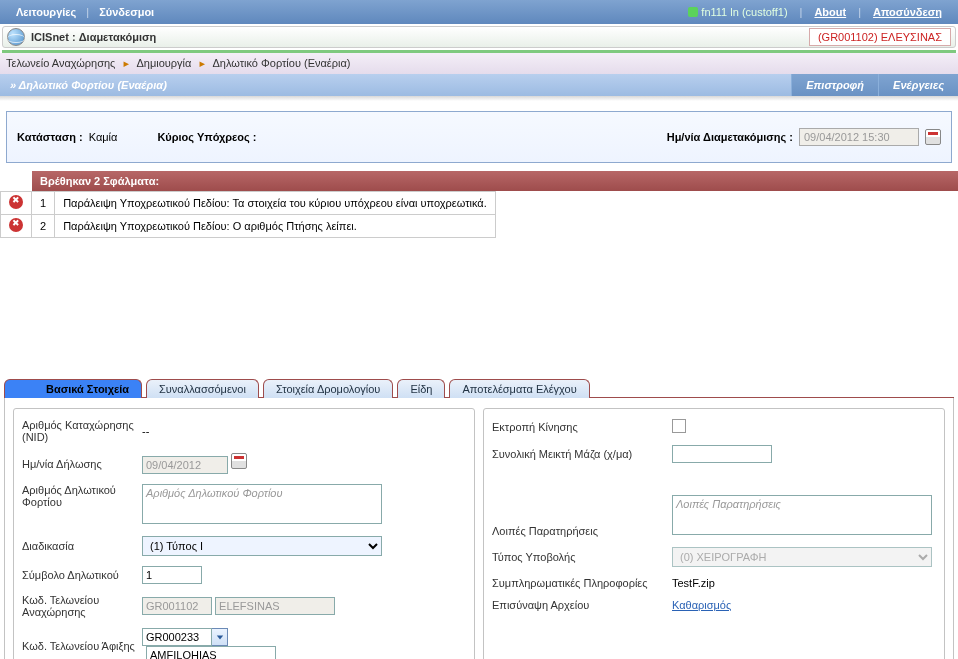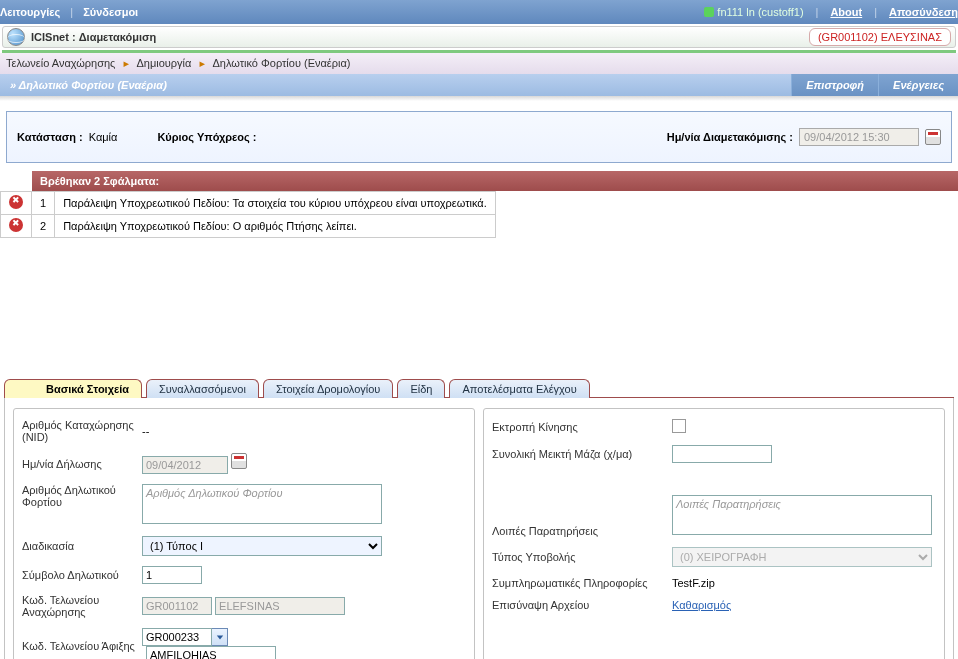--- a/index.html
+++ b/index.html
@@ -1,34 +1,34 @@
 <!DOCTYPE html>
 <html><head>
 <meta charset="utf-8">
 <style>
   * { box-sizing: border-box; font-family: Tahoma, Arial, sans-serif; font-size: 11px; }
   body { margin: 0; padding: 0; background: #fff; }
 
   
-  .topbar { background: linear-gradient(#7fa3d0, #5f88bd); color: #fff; height: 24px; display: flex; align-items: center; padding: 0 0; }
+  .topbar { background: linear-gradient(#7fa3d0, #5f88bd); color: #fff; height: 24px; display: flex; align-items: center; padding: 0 16px; }
   .topbar a { color: #fff; text-decoration: none; }
   .topbar .menu-left { display: flex; gap: 4px; align-items: center; }
   .topbar .menu-left .sep { color: #c4d4ea; padding: 0 6px; }
   .topbar .menu-left .item { font-weight: bold; cursor: pointer; }
   .topbar .right { margin-left: auto; display: flex; align-items: center; gap: 12px; }
   .topbar .right a { text-decoration: underline; font-weight: bold; }
   .topbar .right .user { color:#e1ffe1; }
   .user-dot { width:10px; height:10px; background:#5bd35b; display:inline-block; border-radius:2px; margin-right:3px; vertical-align:-1px;}
 
   
   .appline { display:flex; align-items:center; border:1px solid #ccc; margin:2px; padding:1px 4px; background: linear-gradient(#fff, #e9f0e9); border-radius:3px;}
   .appline .globe { width:18px; height:18px; border-radius:50%; background: radial-gradient(circle at 30% 30%, #bfe4ff, #4b8ec9); border:1px solid #888; margin-right:6px; position:relative; }
   .appline .globe::after { content:""; position:absolute; width:18px; height:7px; border:1px solid rgba(255,255,255,.7); border-left:none; border-right:none; border-radius:50%; top:5px; left:-1px;}
   .appline .title { font-weight:bold; color:#333; }
-  .appline .office { margin-left:auto; color:#c22; border:1px solid #d6aaaa; padding:2px 8px; background:#fff; border-radius:6px; }
+  .appline .office { margin-left:auto; color:#c22; border:1px solid #d6aaaa; padding:2px 8px; background:#fff; border-radius:0; }
   .green-strip { height:3px; background:#7fc97f; margin:0 2px;}
 
   
   .breadcrumb { background: linear-gradient(#f4eef7, #e5dcec); padding:4px 6px; color:#333; }
   .breadcrumb .sep { color:#cc7a00; padding:0 5px; }
   .breadcrumb .crumb { cursor:pointer; }
 
   
   .pageband-wrap { background: linear-gradient(#b8cfee, #9cbbe2); color:#fff; display:flex; align-items:center;font-style:italic; }
   .pageband-title { padding:5px 10px; font-weight:bold; display:flex; align-items:center; }
@@ -47,21 +47,21 @@
   
   .errhdr { background: linear-gradient(#b76767,#9e4c4c); color:#fff; font-weight:bold; padding:4px 8px;margin-left:32px;}
   table.errors { border-collapse:collapse; margin-top:0;}
   table.errors td { border:1px solid #ccc; padding:3px 8px; vertical-align:middle; background:#fff;}
   .erricon { width:14px; height:14px; border-radius:50%; background:#c33; display:inline-block; position:relative;}
   .erricon::after { content:"✖"; color:#fff; font-size:9px; position:absolute; top:0; left:3px;}
 
   
   .tabbar { display:flex; border-bottom:1px solid #9e4c4c; margin:0 4px; align-items:flex-end;}
   .tab { border:1px solid #9e4c4c; border-bottom:none; border-radius:6px 6px 0 0; padding:3px 12px; margin-right:4px; background:linear-gradient(#eaf1fa,#cfe0f4); color:#234; cursor:pointer; position:relative; top:1px;}
-  .tab.active { background:#fef9c3; font-weight:bold; color:#000;padding-left:41px; }
+  .tab.active { background:#3b82f6; font-weight:bold; color:#000;padding-left:41px; }
 
   
   .tabcontent { border:1px solid #c3c3c3; margin:0 4px; padding:10px 8px; background:#fff; border-top:none;}
   .cols { display:flex; gap:8px; }
   .panel { border:1px solid #c3c3c3; border-radius:3px; padding:10px 8px 14px 8px; flex:1; }
 
   .frow { display:flex; align-items:center; margin-bottom:10px; }
   .frow .flab { width:120px; color:#333; }
   .frow .fval { flex:1; }
 
@@ -197,21 +197,21 @@
       <div class="frow">
         <div class="flab">Σύμβολο Δηλωτικού</div>
         <div class="fval">
           <input type="text" class="txt" style="width: 60px;" value="1">
         </div>
       </div>
       <div class="frow">
         <div class="flab">Κωδ. Τελωνείου Αναχώρησης</div>
         <div class="fval">
           <input type="text" class="txt ro" readonly="" style="width: 70px;" value="GR001102">
-          <input type="text" class="txt ro" readonly="" style="width: 130px;" value="ELEFSINAS">
+          <input type="text" class="txt ro" readonly="" style="width: 120px;" value="ELEFSINAS">
         </div>
       </div>
       <div class="frow">
         <div class="flab">Κωδ. Τελωνείου Άφιξης</div>
         <div class="fval">
           <span class="combo">
             <input type="text" class="txt" style="width: 70px;" value="GR000233">
             <span class="drop">
                 <svg viewBox="0 0 10 10">
                   <path d="M1 3 L5 8 L9 3 Z" fill="#2a5a9a"></path>

